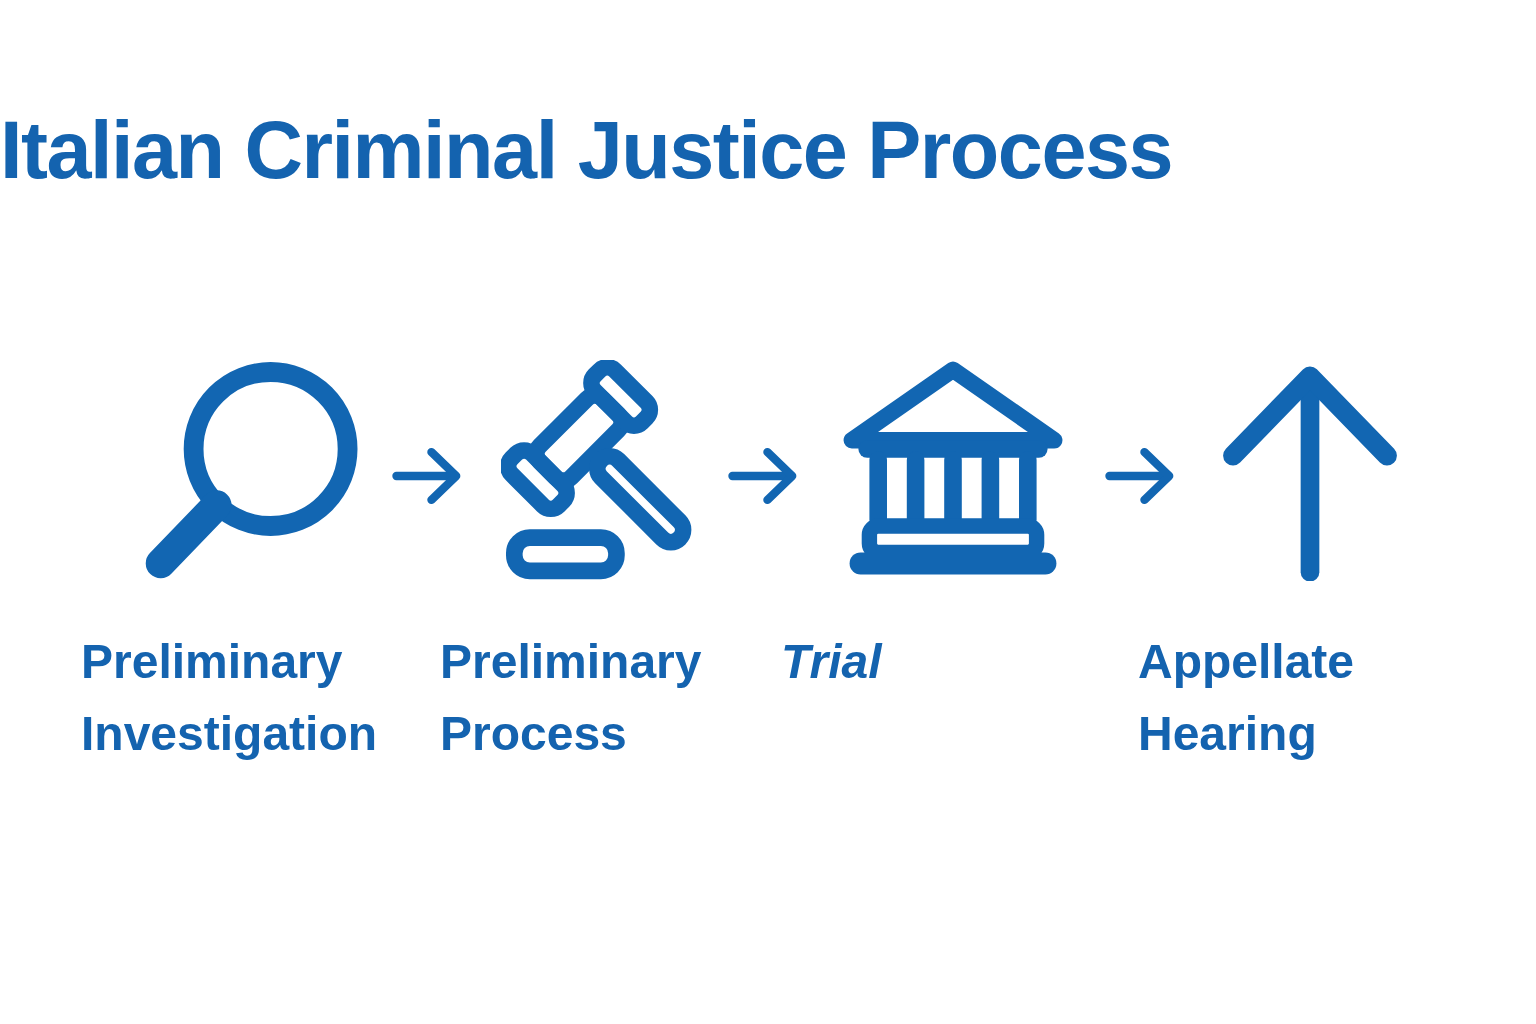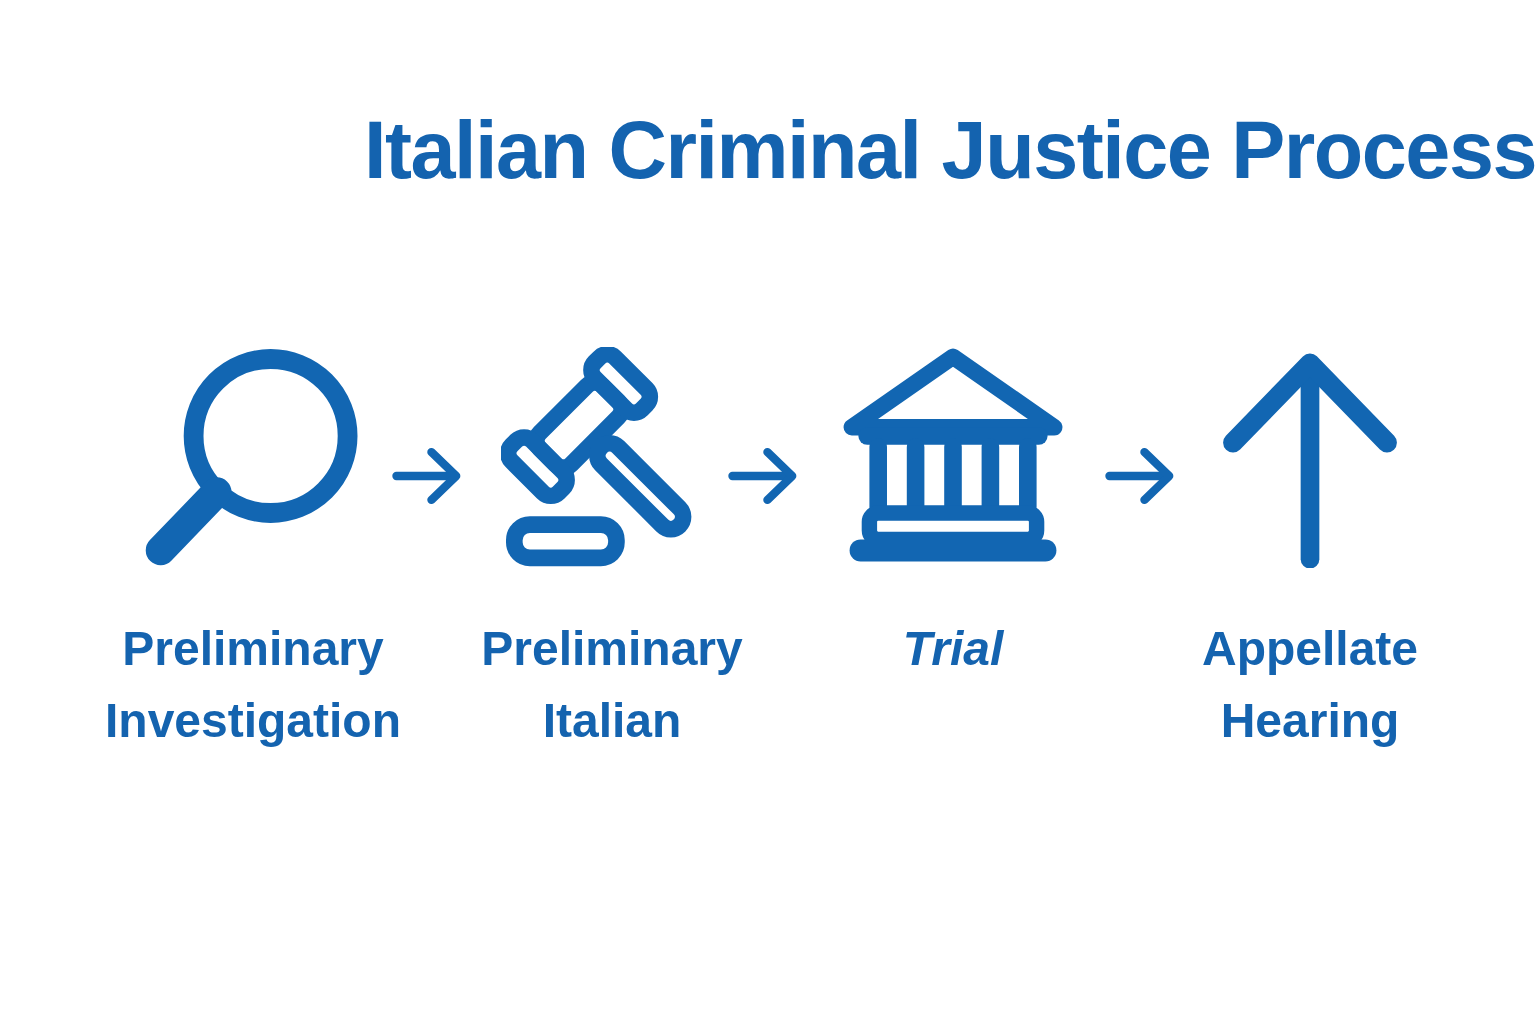--- a/index.html
+++ b/index.html
@@ -5,28 +5,28 @@
   html,body{margin:0;padding:0;background:#ffffff;}
   .canvas{
     position:relative;
     width:1536px;height:1024px;
     background:var(--bg,#ffffff);
     font-family:"Liberation Sans", sans-serif;
     overflow:hidden;
   }
   .title{
     position:absolute;top:104px;left:0;width:100%;
-    text-align:right;
+    text-align:left;
     font-size:81px;font-weight:bold;letter-spacing:-1.5px;
     color:var(--accent-text,#1463af);
     margin:0;
   }
   .step{
-    position:absolute;top:343px;width:344px;
-    text-align:center;
+    position:absolute;top:356px;width:344px;
+    text-align:left;
   }
   .icon-box{
     height:230px;
     display:flex;align-items:center;justify-content:center;
   }
   .step-label{
     margin-top:40px;
     font-size:48px;font-weight:bold;line-height:1.5;
     color:var(--accent-text,#1463af);
   }
@@ -81,21 +81,21 @@
       <svg width="222" height="222" viewBox="0 0 100 100" aria-hidden="true">
         <g transform="rotate(-45 50 50)">
           <rect class="stroke" x="30" y="19" width="40" height="20" rx="5" stroke-width="7.5"></rect>
           <rect class="stroke" x="17" y="14" width="13" height="30" rx="5" stroke-width="7.5"></rect>
           <rect class="stroke" x="70" y="14" width="13" height="30" rx="5" stroke-width="7.5"></rect>
           <rect class="stroke" x="44.5" y="43" width="11" height="50" rx="5.5" stroke-width="7.5"></rect>
         </g>
         <rect class="stroke" x="6" y="80" width="46" height="15" rx="7" stroke-width="7.5"></rect>
       </svg>
     </div>
-    <div class="step-label">Preliminary Italian</div>
+    <div class="step-label">Preliminary Process</div>
   </div>
 
   <div class="connector connector-2">
     <svg width="92" height="92" viewBox="0 0 100 100" aria-hidden="true">
       <line class="stroke" x1="7" y1="50" x2="62" y2="50" stroke-width="9"></line>
       <polyline class="stroke" points="45,24 72,50 45,76" stroke-width="9"></polyline>
     </svg>
   </div>
 
   <div class="step step-3">

